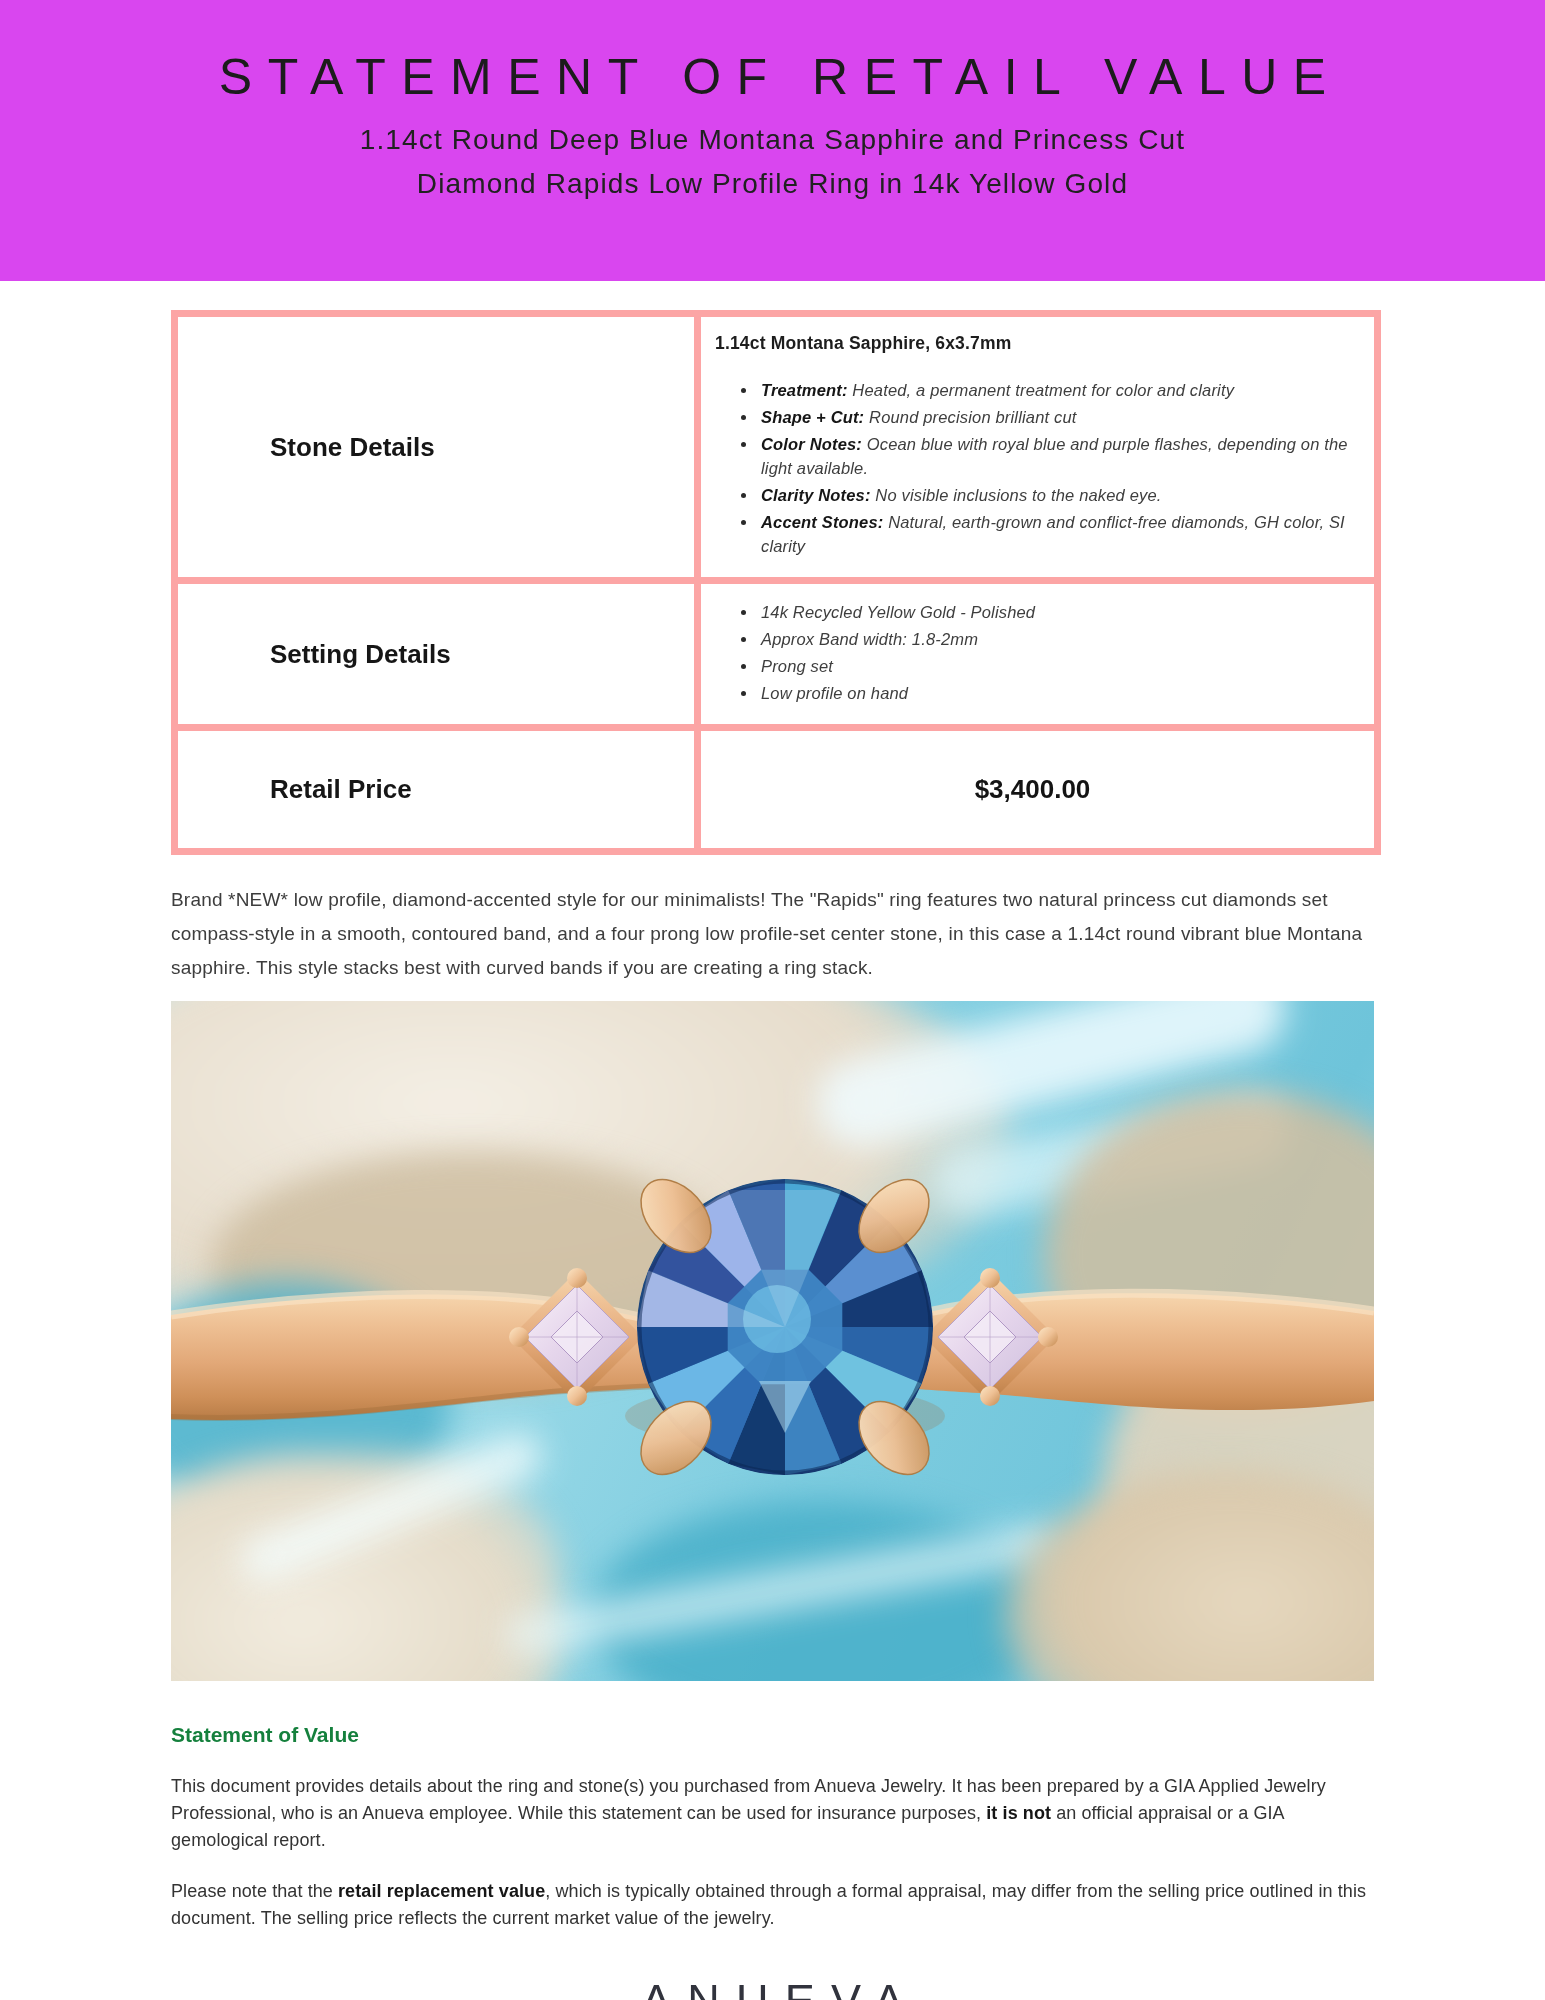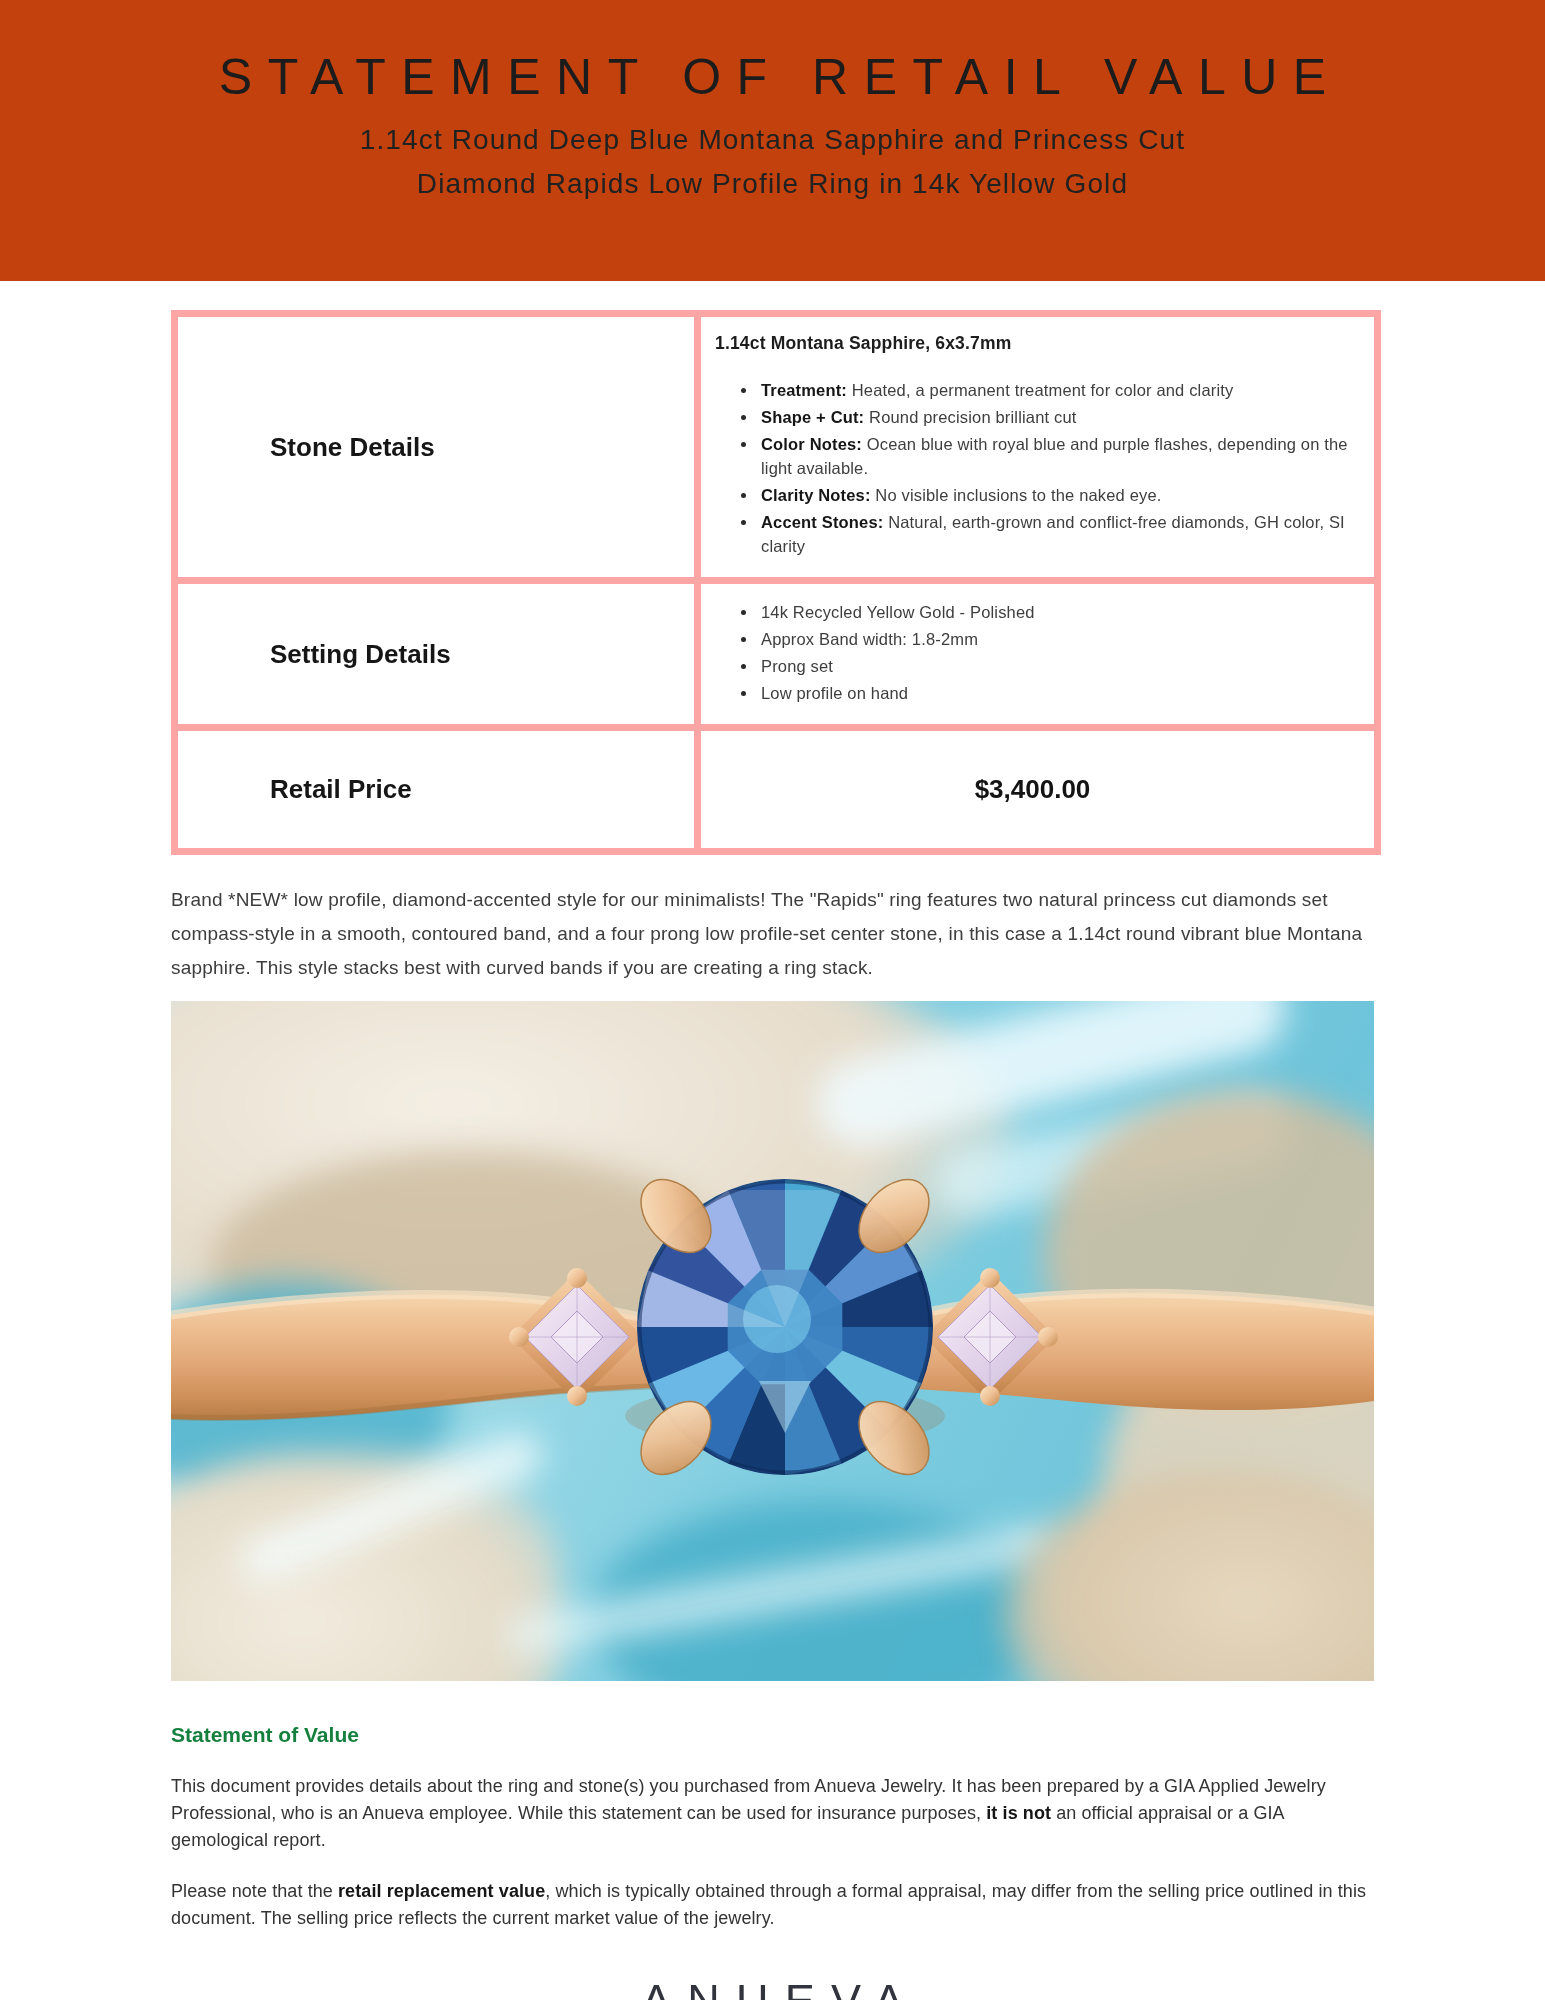--- a/index.html
+++ b/index.html
@@ -1,41 +1,41 @@
 <!DOCTYPE html>
 <html><head>
 <meta charset="utf-8">
 <style>
   * { margin:0; padding:0; box-sizing:border-box; }
   html,body { width:1545px; height:2000px; background:#ffffff; overflow:hidden;
     font-family:"Liberation Sans","DejaVu Sans",sans-serif; }
 
   
-  .header { width:1545px; height:281px; background:#c2410c; text-align:center; }
+  .header { width:1545px; height:281px; background:#d946ef; text-align:center; }
   .doc-title { padding-top:48px; font-size:50px; font-weight:400; color:#1c1c1c;
     letter-spacing:0.31em; text-indent:0.31em; line-height:58px; }
   .doc-subtitle { margin-top:12px; font-size:28px; font-weight:400; color:#212121;
     letter-spacing:0.04em; line-height:44px; }
 
   
   .content { width:1203px; margin-left:171px; }
 
   
   table.spec { margin-top:29px; width:1203px; border-collapse:collapse; table-layout:fixed; }
   table.spec td { border:7px solid #fca5a5; vertical-align:middle; }
   td.lbl { width:523px; font-size:26px; font-weight:700; color:#161616; padding-left:92px; }
   td.val { width:680px; padding:16px 26px 16px 14px; }
   tr.row-stone   td { height:252px; }
   tr.row-setting td { height:118px; }
   tr.row-price   td { height:124px; }
   .cell-title { font-size:17.5px; font-weight:700; color:#1d1d1d; letter-spacing:0.01em; }
   ul.bullets { list-style:none; margin-top:24px; }
   ul.bullets.tight { margin-top:0; }
   ul.bullets li { position:relative; padding-left:46px; font-size:16.5px; line-height:24px;
-    margin-bottom:3px; color:#3e3e3e; letter-spacing:0.01em; }
+    margin-bottom:3px; color:#3e3e3e; letter-spacing:0.01em;font-style:italic; }
   ul.bullets li::before { content:""; position:absolute; left:26px; top:9.5px;
     width:5px; height:5px; border-radius:50%; background:#2a2a2a; }
   ul.bullets li strong { color:#161616; }
   td.price-cell { text-align:center; font-size:26px; font-weight:700; color:#141414;padding-left:16px; }
 
   
   .description { margin-top:28px; font-size:19px; line-height:34px; color:#3d3d3d;
     letter-spacing:0.01em; }
 
   

